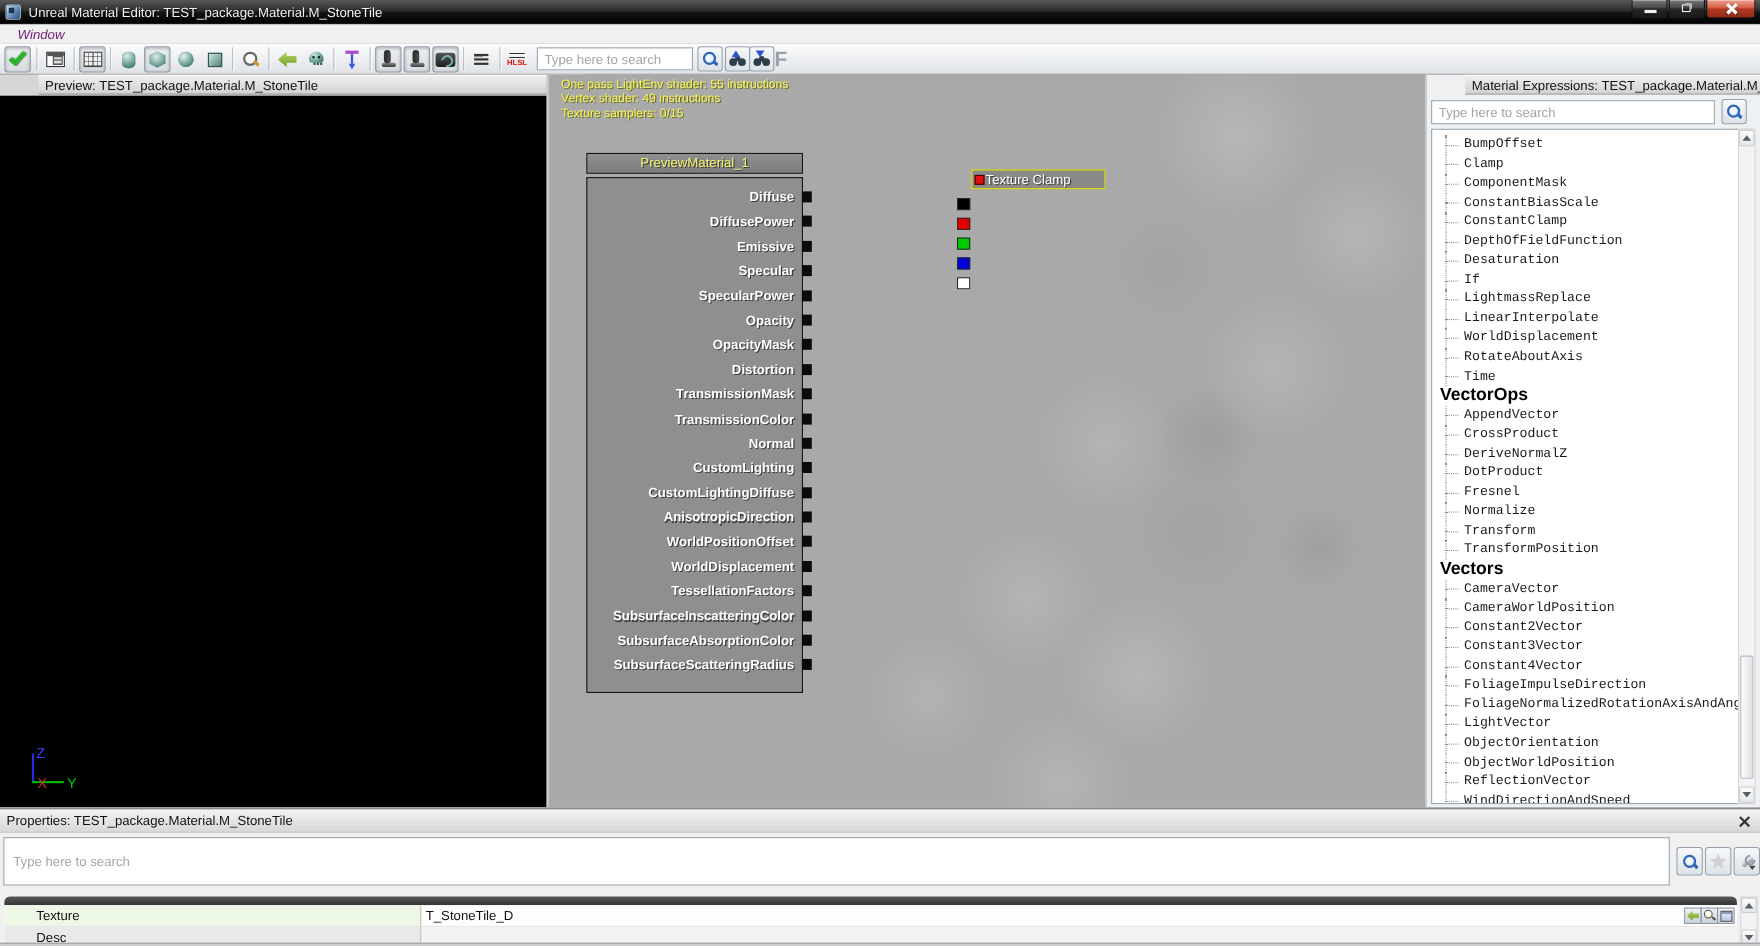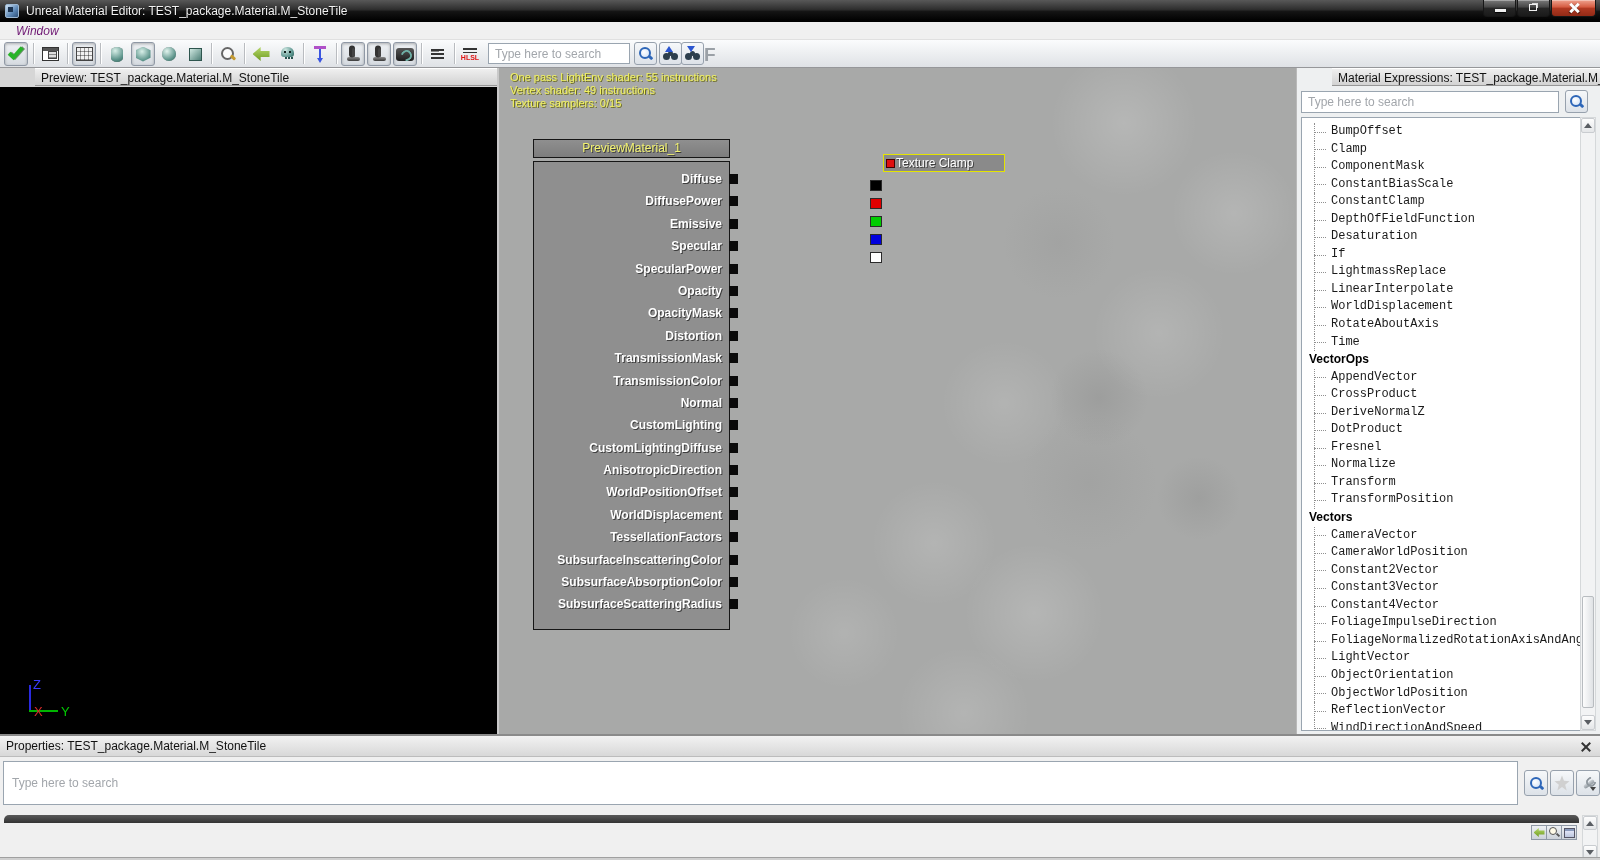--- a/index.html
+++ b/index.html
@@ -136,21 +136,21 @@
   .tex-pin { width:12px; height:11px; margin-bottom:7px; border:1px solid #2a2a2a; cursor:crosshair; }
 
   .expr-panel { position:absolute; left:1296px; top:0; width:304px; height:666px; background:#eef0f1; border-left:1px solid #b9b9b9; }
   .panel-search { position:absolute; left:4px; top:22px; width:296px; height:24px; }
   .panel-search input { position:absolute; left:0; top:1px; width:258px; height:22px; border:1px solid #9aa5b0; font-size:12px; padding:0 6px; color:#333; background:#fff; }
   .panel-search .sqbtn { left:264px; top:0; }
   .expr-list { position:absolute; left:4px; top:49px; width:293px; height:614px; background:#fff; border:1px solid #9aa5b0; overflow:hidden; padding:5px 0 0 0; }
   .expr-item { position:relative; height:17.55px; line-height:17.55px; padding-left:29px; font-size:12px; color:#1a1a1a; white-space:nowrap; cursor:pointer;font-family:Liberation Mono, monospace; }
   .expr-item::before { content:""; position:absolute; left:12px; top:50%; width:12px; border-top:1px dotted #8f8f8f; }
   .expr-item::after { content:""; position:absolute; left:12px; top:0; height:100%; border-left:1px dotted #8f8f8f; }
-  .expr-group { height:17.55px; line-height:17.55px; padding-left:7px; font-size:12px; font-weight:bold; color:#000; white-space:nowrap; cursor:pointer; }
+  .expr-group { height:17.55px; line-height:17.55px; padding-left:7px; font-size:16px; font-weight:bold; color:#000; white-space:nowrap; cursor:pointer; }
   .scrollbar { position:absolute; background:#f2f3f4; border:1px solid #d5d8da; }
   .sb-btn { position:absolute; left:0; width:100%; height:15px; background:linear-gradient(#fdfdfd,#e4e6e8); border:1px solid #c9ccd0; border-radius:2px; display:flex; align-items:center; justify-content:center; cursor:pointer; }
   .tri-up { width:0; height:0; border-left:4px solid transparent; border-right:4px solid transparent; border-bottom:5px solid #5a5e63; }
   .tri-down { width:0; height:0; border-left:4px solid transparent; border-right:4px solid transparent; border-top:5px solid #5a5e63; }
   .sb-thumb { position:absolute; left:1px; width:12px; background:linear-gradient(90deg,#fdfdfd,#dfe2e5); border:1px solid #b8bcc0; border-radius:2px; cursor:grab; }
   .expr-scroll { right:4px; top:49px; width:16px; height:614px; }
   .expr-scroll .sb-thumb { top:478px; height:112px; }
   .expr-scroll .sb-btn.up { top:0; } .expr-scroll .sb-btn.down { bottom:0; }
 
   
@@ -487,20 +487,30 @@
       <div class="sqbtn" style="left:1550px">
           <span class="i-star"></span>
         </div>
       <div class="sqbtn" style="left:1576px">
           <span class="i-wrench">
             <span class="drop"></span>
           </span>
         </div>
     </div>
     <div class="props-darkbar"></div>
+    <div class="prop-rows" id="prop-rows">
+        <div class="prop-row">
+    <div class="cell-name">Texture</div>
+    <div class="cell-value">T_StoneTile_D</div>
+  </div>
+        <div class="prop-row">
+    <div class="cell-name">Desc</div>
+    <div class="cell-value"></div>
+  </div>
+      </div>
     <div class="row-tools">
       <div class="row-tool">
           <span class="mini-arrow"></span>
         </div>
       <div class="row-tool">
           <span class="mini-mag"></span>
         </div>
       <div class="row-tool">
           <span class="mini-win"></span>
         </div>

